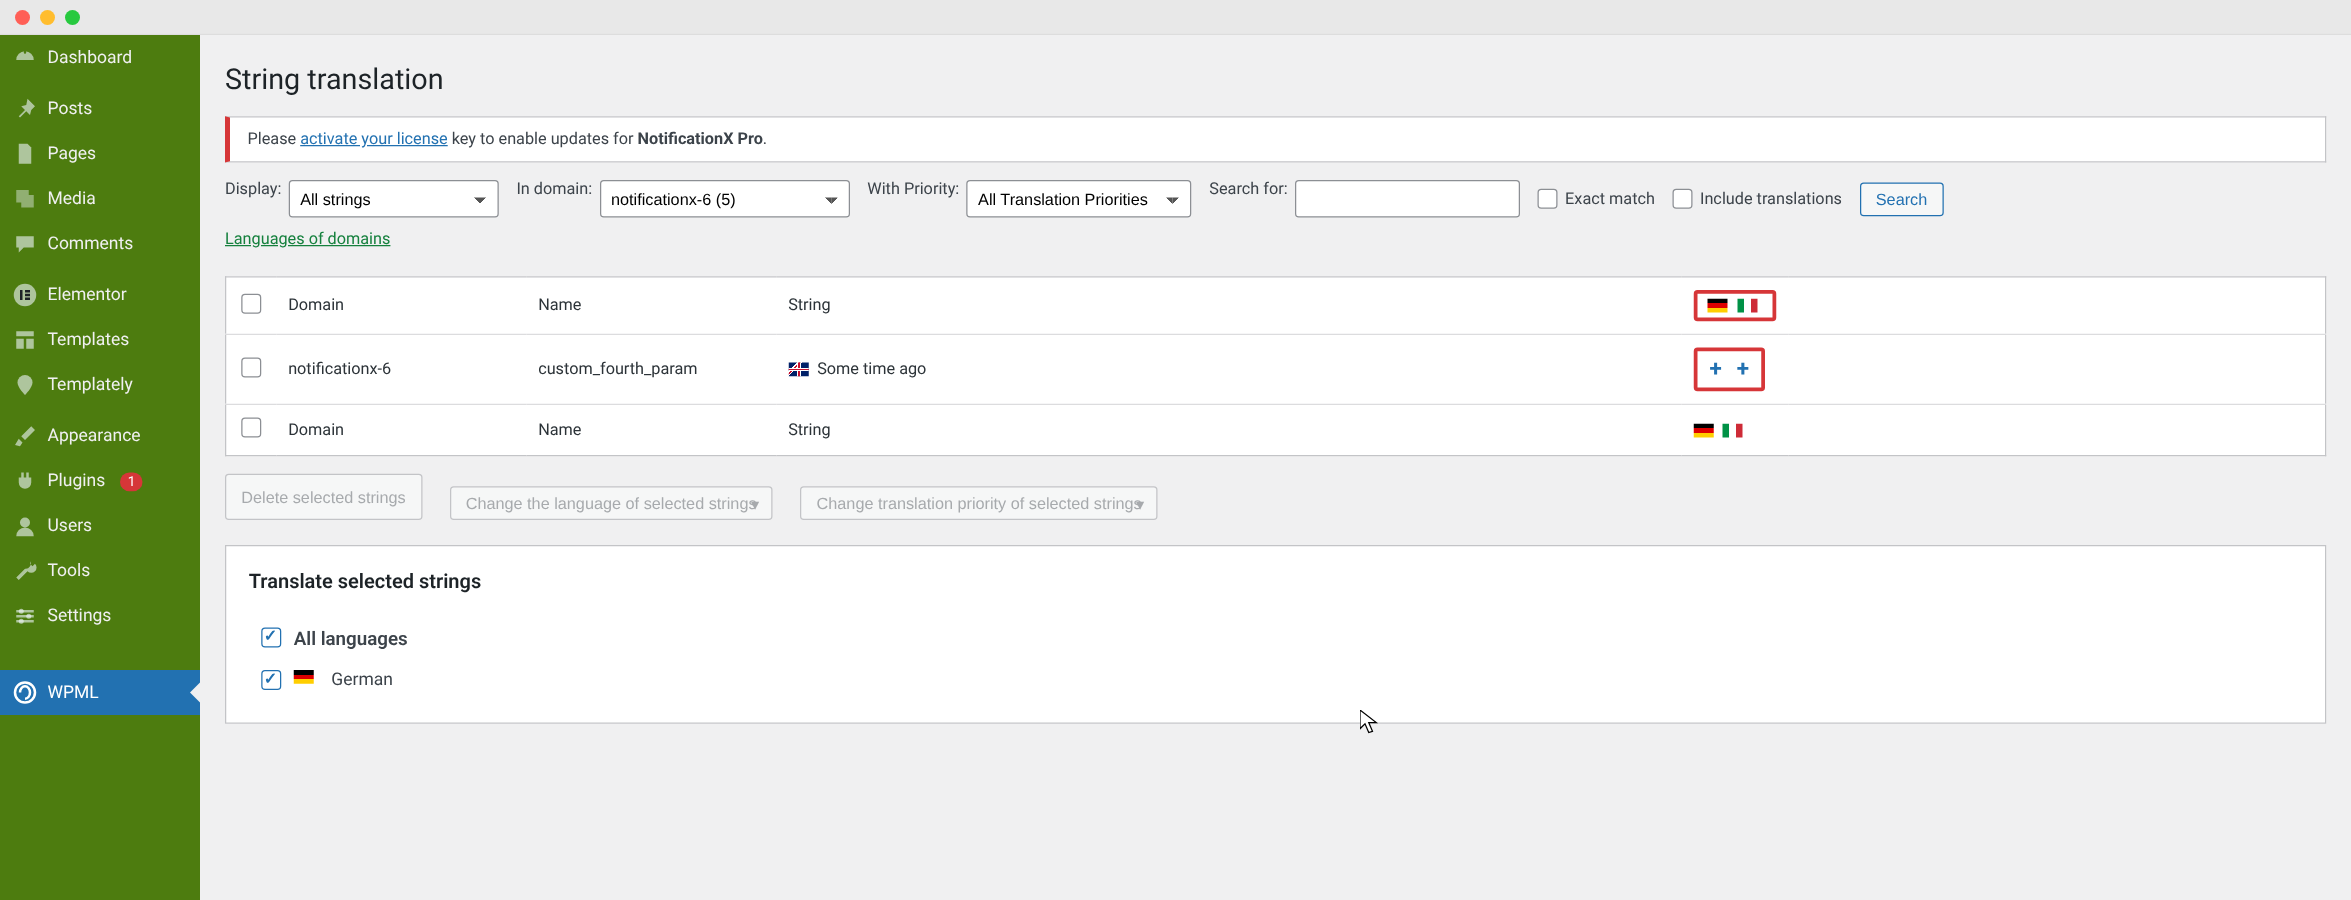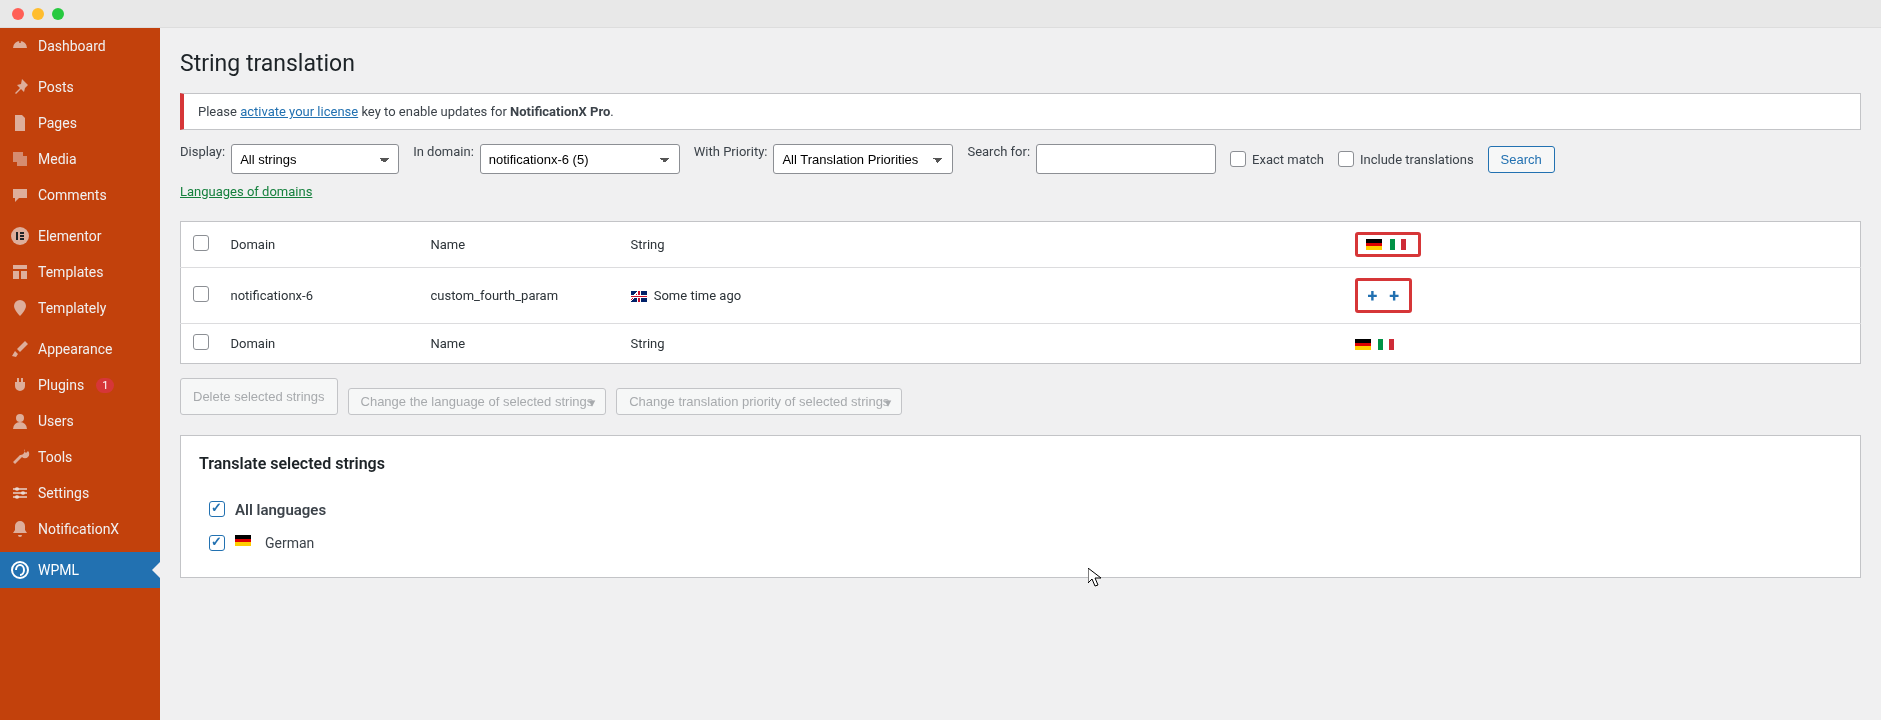--- a/index.html
+++ b/index.html
@@ -3,23 +3,23 @@
 <meta charset="utf-8">
 <style>
 * { box-sizing: border-box; margin: 0; padding: 0; }
 body { font-family: -apple-system, BlinkMacSystemFont, "Segoe UI", Roboto, sans-serif; font-size: 13px; color: #3c434a; background: #f0f0f1; }
 .window-chrome { height: 28px; background: #e8e8e8; display: flex; align-items: center; padding-left: 12px; gap: 8px; border-bottom: 1px solid #ddd; }
 .chrome-dot { width: 12px; height: 12px; border-radius: 50%; }
 .chrome-dot.red { background: #ff5f56; }
 .chrome-dot.yellow { background: #ffbd2e; }
 .chrome-dot.green { background: #27c93f; }
 .app { display: flex; height: calc(720px - 28px); }
-.sidebar { width: 160px; background: #c2410c; color: #f0f0f1; flex-shrink: 0; overflow-y: auto; }
+.sidebar { width: 160px; background: #4d7c0f; color: #f0f0f1; flex-shrink: 0; overflow-y: auto; }
 .sidebar-item { display: flex; align-items: center; padding: 8px 10px; gap: 8px; cursor: pointer; color: #f0f0f1; font-size: 14px; }
-.sidebar-item.active { background: #2271b1; color: #fff; position: relative; }
+.sidebar-item.active { background: #2271b1; color: #fff; position: relative; margin-top: 20px; }
 .sidebar-item.active::after { content: ""; position: absolute; right: 0; top: 50%; transform: translateY(-50%); border: 8px solid transparent; border-right-color: #f0f0f1; }
 .sidebar-sep { height: 5px; }
 .sidebar-icon { width: 20px; height: 20px; display: flex; align-items: center; justify-content: center; color: rgba(240,246,252,.6); flex-shrink: 0; }
 .sidebar-item.active .sidebar-icon { color: #fff; }
 .badge { background: #d63638; color: #fff; border-radius: 9px; font-size: 11px; padding: 1px 6px; margin-left: 4px; }
 .main { flex: 1; padding: 10px 20px 20px 20px; overflow-y: auto; }
 h1.page-title { font-size: 23px; font-weight: 400; color: #1d2327; margin: 12px 0 16px; }
 .notice { background: #fff; border: 1px solid #c3c4c7; border-left: 4px solid #d63638; padding: 10px 14px; margin-bottom: 14px; font-size: 13px; }
 .notice a { color: #2271b1; text-decoration: underline; }
 .filters { display: flex; align-items: center; gap: 14px; flex-wrap: wrap; margin-bottom: 10px; }
@@ -40,21 +40,21 @@
 .table td { border-top: 1px solid #dcdcde; }
 .table .chk-cell { width: 40px; text-align: center; }
 .flag-cell { width: 80px; }
 .flag { display: inline-block; width: 16px; height: 11px; margin-right: 4px; vertical-align: middle; }
 .flag-de { background: linear-gradient(to bottom, #000 33%, #dd0000 33%, #dd0000 66%, #ffce00 66%); }
 .flag-it { background: linear-gradient(to right, #009246 33%, #fff 33%, #fff 66%, #ce2b37 66%); }
 .flag-uk { background: linear-gradient(135deg, #012169 25%, #fff 25%, #fff 30%, #c8102e 30%, #c8102e 35%, #fff 35%, #fff 40%, #012169 40%); position: relative; }
 .flag-uk::before { content: ""; position: absolute; inset: 0; background: linear-gradient(to bottom, transparent 40%, #fff 40%, #fff 45%, #c8102e 45%, #c8102e 55%, #fff 55%, #fff 60%, transparent 60%), linear-gradient(to right, transparent 40%, #fff 40%, #fff 45%, #c8102e 45%, #c8102e 55%, #fff 55%, #fff 60%, transparent 60%); }
 .highlight-box { border: 3px solid #d63638; border-radius: 3px; padding: 2px 4px; display: inline-flex; gap: 4px; align-items: center; }
 .plus-btn { color: #2271b1; font-size: 18px; font-weight: bold; cursor: pointer; padding: 0 4px; }
-.bulk-actions { display: flex; gap: 10px; margin-top: 14px; margin-bottom: 20px; }
+.bulk-actions { display: flex; gap: 22px; margin-top: 14px; margin-bottom: 20px; }
 .btn-secondary { border: 1px solid #c3c4c7; background: #f6f7f7; color: #a7aaad; padding: 5px 12px; border-radius: 3px; font-size: 13px; cursor: not-allowed; }
 .btn-secondary.select-like { position: relative; margin-top: 10px; }
 .btn-secondary.select-like::after { content: "▾"; position: absolute; right: 10px; top: 6px; color: #a7aaad; }
 .panel { background: #fff; border: 1px solid #c3c4c7; padding: 18px 18px; }
 .panel h2 { font-size: 16px; font-weight: 600; margin-bottom: 20px; color: #1d2327; }
 .lang-row { display: flex; gap: 10px; padding: 8px 10px; }
 .lang-row .lbl { font-size: 14px; }
 .lang-row.bold .lbl { font-weight: 600; font-size: 15px; }
 .cursor-arrow { position: absolute; left: 1088px; top: 568px; pointer-events: none; }
 .container { position: relative; width: 1881px; height: 720px; overflow: hidden; }
@@ -183,28 +183,20 @@
             <svg width="20" height="20" viewBox="0 0 20 20" fill="currentColor">
               <rect x="3" y="5" width="14" height="2"></rect>
               <rect x="3" y="9" width="14" height="2"></rect>
               <rect x="3" y="13" width="14" height="2"></rect>
               <circle cx="7" cy="6" r="2"></circle>
               <circle cx="13" cy="10" r="2"></circle>
               <circle cx="7" cy="14" r="2"></circle>
             </svg>
           </span>
       <span>Settings</span>
-    </div>
-    <div class="sidebar-item">
-      <span class="sidebar-icon">
-            <svg width="20" height="20" viewBox="0 0 20 20" fill="currentColor">
-              <path d="M10 2a5 5 0 00-5 5v4l-2 3h14l-2-3V7a5 5 0 00-5-5zM8 16a2 2 0 004 0z"></path>
-            </svg>
-          </span>
-      <span>NotificationX</span>
     </div>
     <div class="sidebar-sep"></div>
     <div class="sidebar-item active">
       <span class="sidebar-icon">
             <svg width="20" height="20" viewBox="0 0 20 20" fill="currentColor">
               <circle cx="10" cy="10" r="8" fill="none" stroke="currentColor" stroke-width="2"></circle>
               <path d="M6 10c0-3 2-5 4-5s4 2 4 5-2 5-4 5" fill="none" stroke="currentColor" stroke-width="2"></path>
             </svg>
           </span>
       <span>WPML</span>

